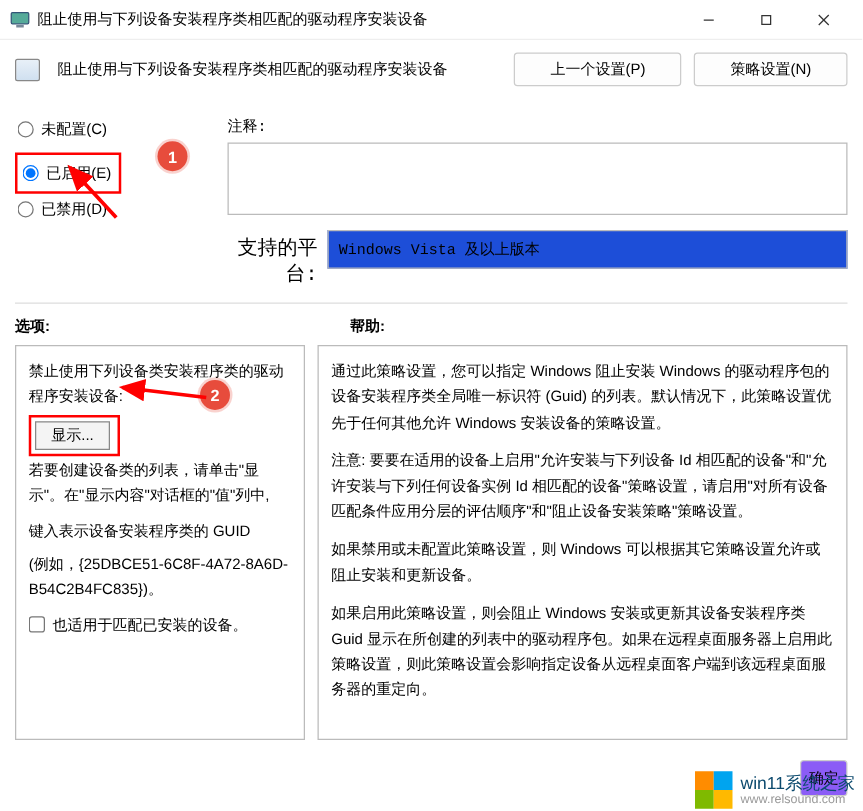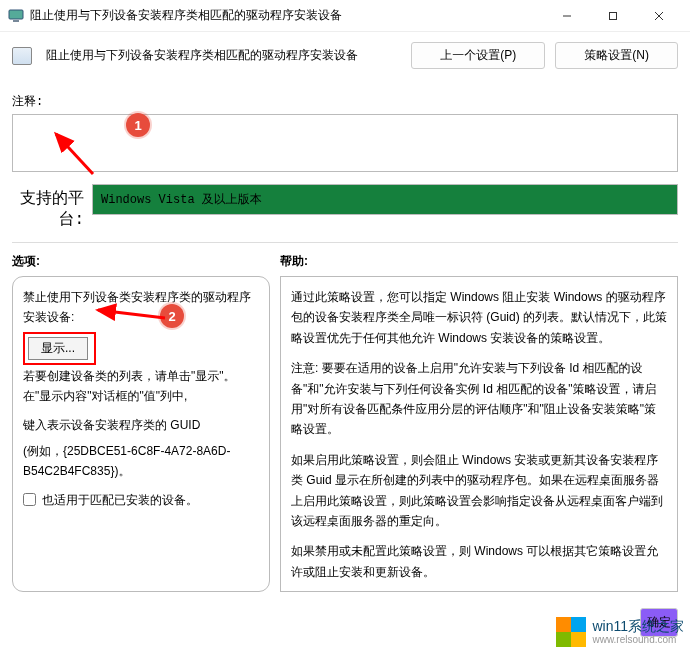--- a/index.html
+++ b/index.html
@@ -89,21 +89,21 @@
       align-items: flex-start;
       margin-top: 12px;
     }
     .platform-label { width: 80px; font-size: 16px; padding-top: 4px; text-align: right; padding-right: 8px;}
     .platform-box {
       flex: 1;
       border: 1px solid #bbb;
       padding: 6px 8px;
       font-size: 12px;
       min-height: 26px;
-      background: #15803d;
+      background: #1d4ed8;
     }
     .divider {
       border: none;
       border-top: 1px solid #ddd;
       margin: 12px 12px 0 12px;
     }
     .section-labels {
       display: flex;
       padding: 10px 12px 6px 12px;
       font-weight: bold;
@@ -117,21 +117,21 @@
     }
     .panel {
       border: 1px solid #bbb;
       height: 316px;
       overflow: auto;
       padding: 10px;
       font-size: 12px;
       line-height: 1.7;
       background: #fff;
     }
-    .panel-left { width: 258px; border-radius: 11px; }
+    .panel-left { width: 232px; }
     .panel-right { flex: 1; }
     .show-btn-box {
       border: 2px solid #ff0000;
       display: inline-block;
       padding: 3px 6px 3px 3px;
       margin: 4px 0 1px 0;
     }
     .show-btn {
       border: 1px solid #888;
       background: #f4f4f4;
@@ -219,20 +219,38 @@
 </div>
 
 <div class="toolbar">
   <span class="toolbar-icon"></span>
   <span class="toolbar-title">阻止使用与下列设备安装程序类相匹配的驱动程序安装设备</span>
   <button class="nav-btn">上一个设置(P)</button>
   <button class="nav-btn">策略设置(N)</button>
 </div>
 
 <div class="main">
+  <div class="left-col">
+    <div class="radio-group">
+      <label class="radio-row">
+        <input type="radio" name="state" style="">
+        <span class="radio-label"><span>未配置(C)</span></span>
+      </label>
+      <div class="enabled-box">
+        <label class="radio-row" style="margin-bottom:0;">
+          <input type="radio" name="state" checked="" style="">
+          <span class="radio-label"><span>已启用(E)</span></span>
+        </label>
+      </div>
+      <label class="radio-row">
+        <input type="radio" name="state" style="">
+        <span class="radio-label"><span>已禁用(D)</span></span>
+      </label>
+    </div>
+  </div>
   <div class="right-col">
     <div class="comment-label">注释:</div>
     <div class="comment-box"></div>
     <div class="platform-row">
       <div class="platform-label">支持的平台:</div>
       <div class="platform-box">Windows Vista 及以上版本</div>
     </div>
   </div>
 </div>
 
@@ -253,22 +271,22 @@
     <div style="margin-top:8px;">键入表示设备安装程序类的 GUID</div>
     <div style="margin-top:6px;">(例如，{25DBCE51-6C8F-4A72-8A6D-B54C2B4FC835})。</div>
     <label class="checkbox-row">
       <input type="checkbox" style="">
       <span>也适用于匹配已安装的设备。</span>
     </label>
   </div>
   <div class="panel panel-right">
     <p>通过此策略设置，您可以指定 Windows 阻止安装 Windows 的驱动程序包的设备安装程序类全局唯一标识符 (Guid) 的列表。默认情况下，此策略设置优先于任何其他允许 Windows 安装设备的策略设置。</p>
     <p>注意: 要要在适用的设备上启用"允许安装与下列设备 Id 相匹配的设备"和"允许安装与下列任何设备实例 Id 相匹配的设备"策略设置，请启用"对所有设备匹配条件应用分层的评估顺序"和"阻止设备安装策略"策略设置。</p>
+    <p>如果禁用或未配置此策略设置，则 Windows 可以根据其它策略设置允许或阻止安装和更新设备。</p>
     <p>如果启用此策略设置，则会阻止 Windows 安装或更新其设备安装程序类 Guid 显示在所创建的列表中的驱动程序包。如果在远程桌面服务器上启用此策略设置，则此策略设置会影响指定设备从远程桌面客户端到该远程桌面服务器的重定向。</p>
-    <p>如果禁用或未配置此策略设置，则 Windows 可以根据其它策略设置允许或阻止安装和更新设备。</p>
   </div>
 </div>
 
 <div class="footer">
   <button class="footer-btn">确定</button>
 </div>
 
 <div class="callout" style="top:113px; left:126px;">1</div>
 <div class="callout" style="top:304px; left:160px;">2</div>
 

